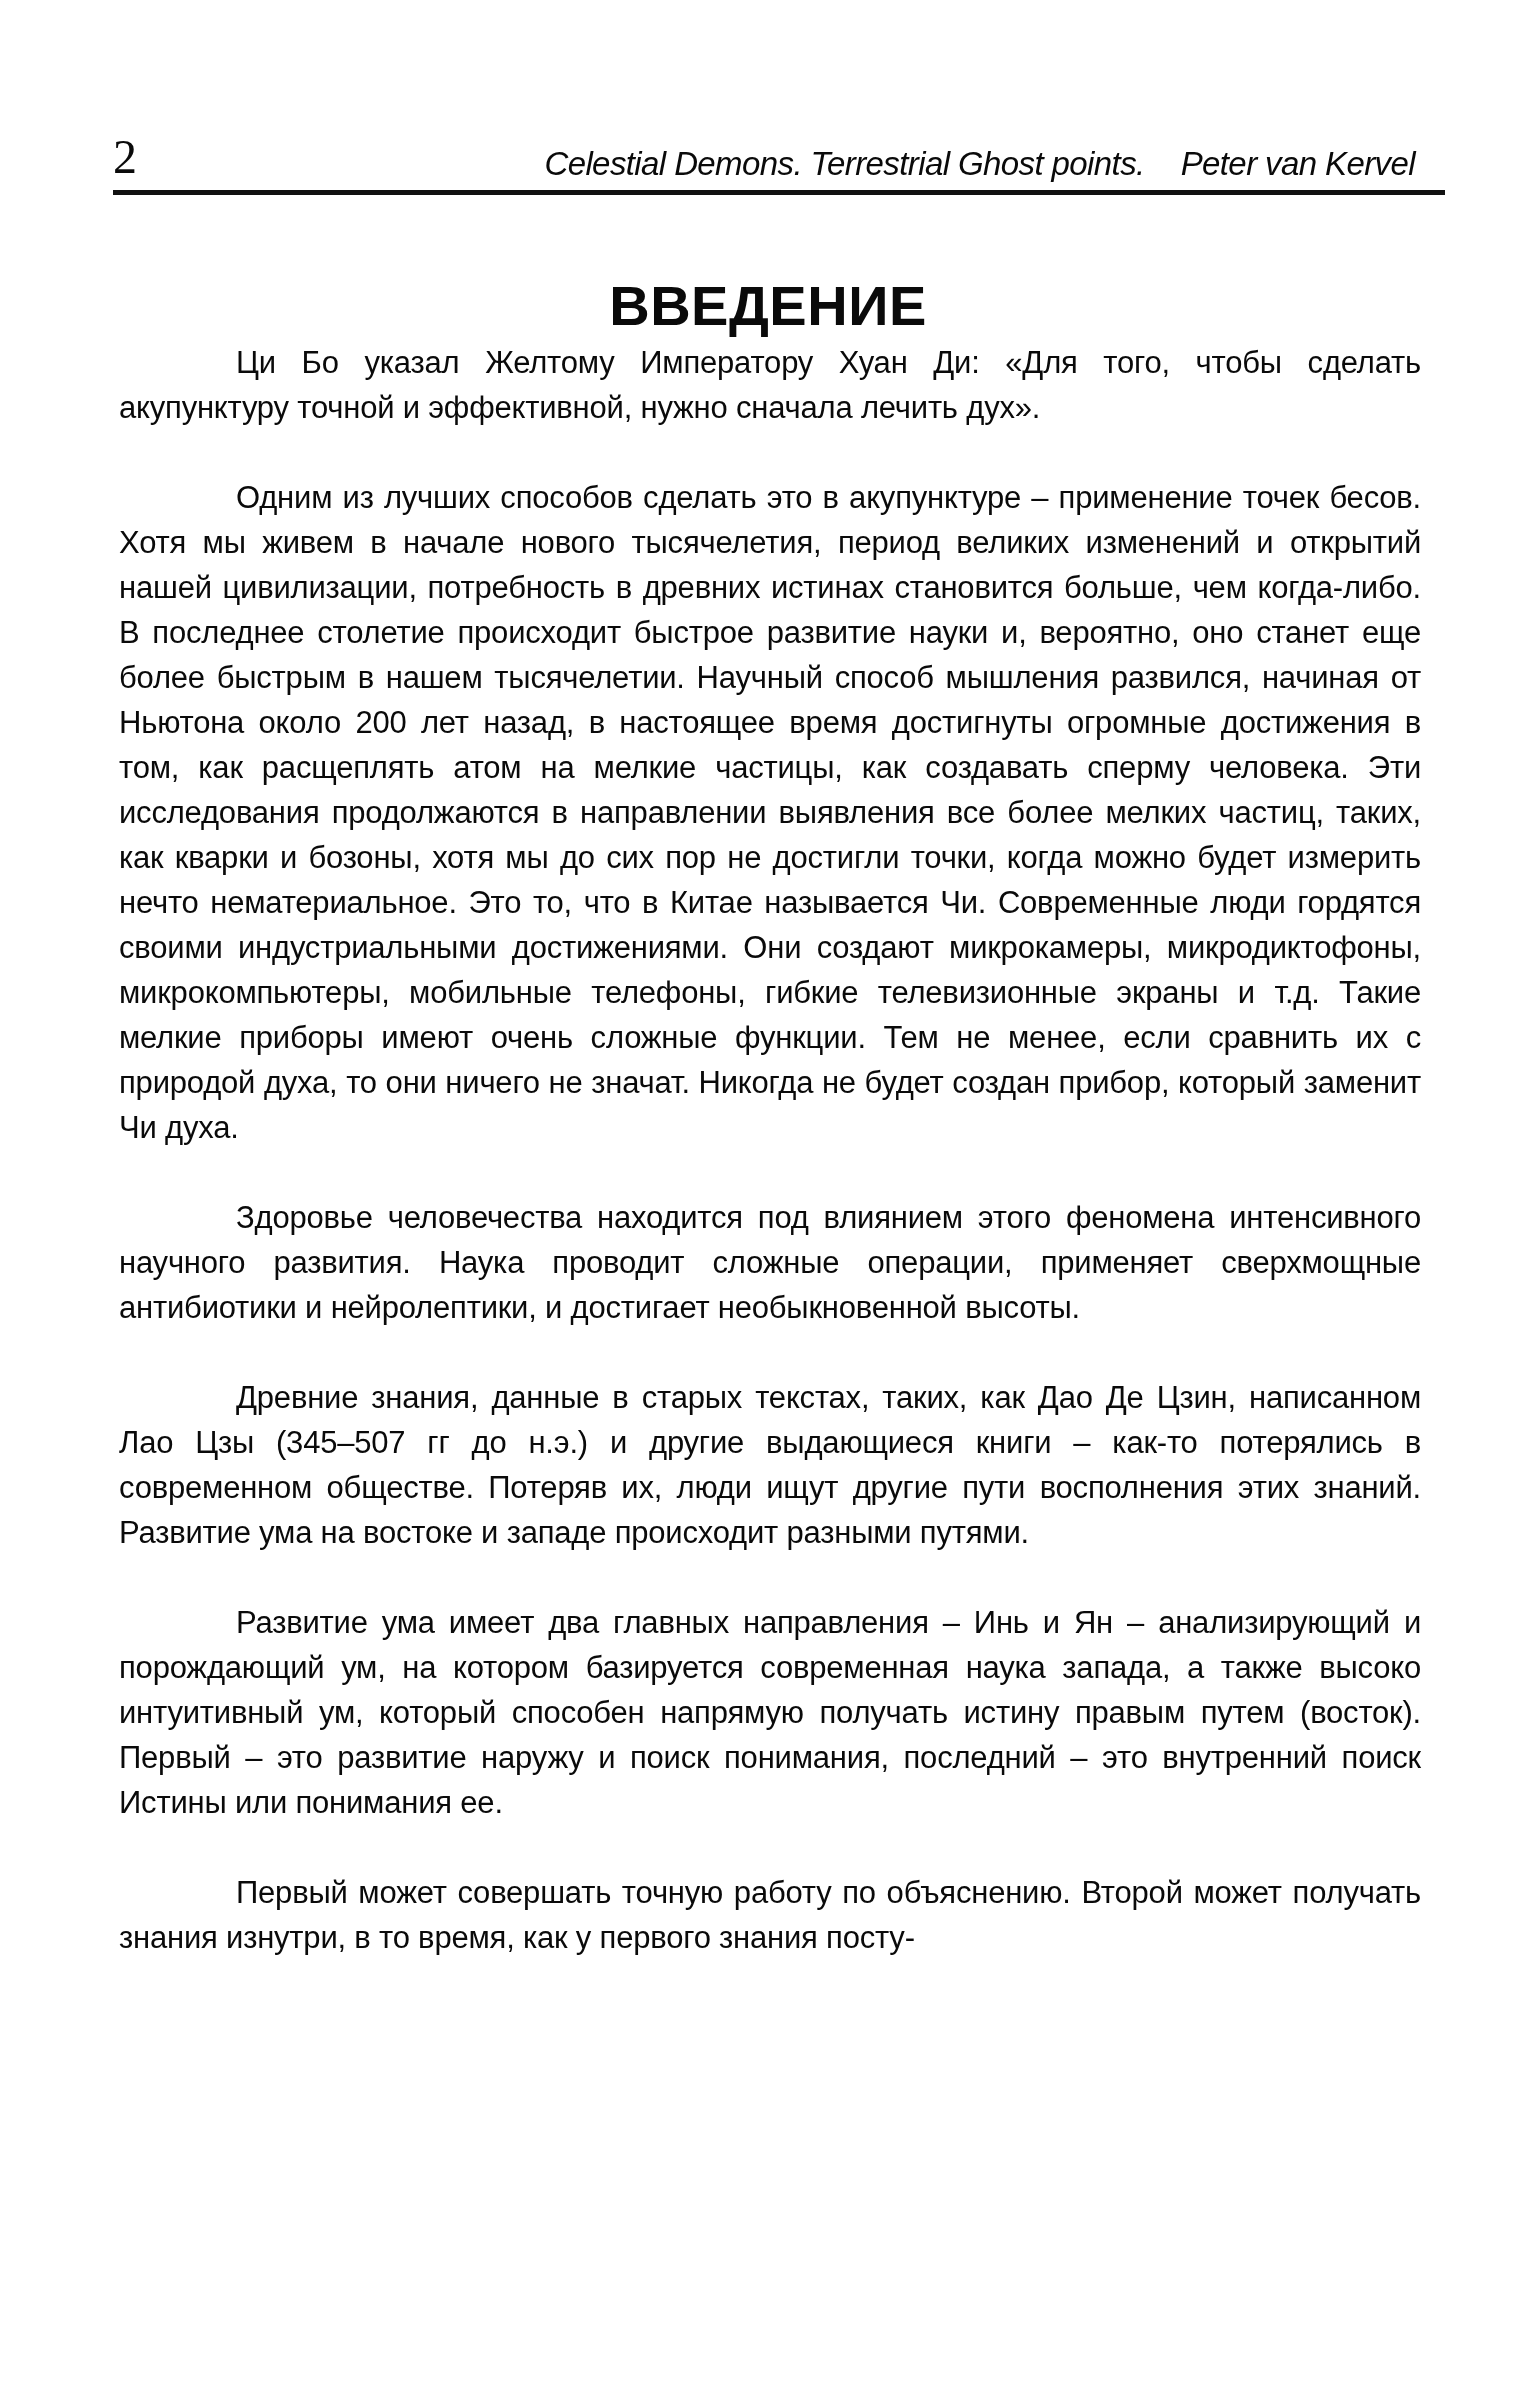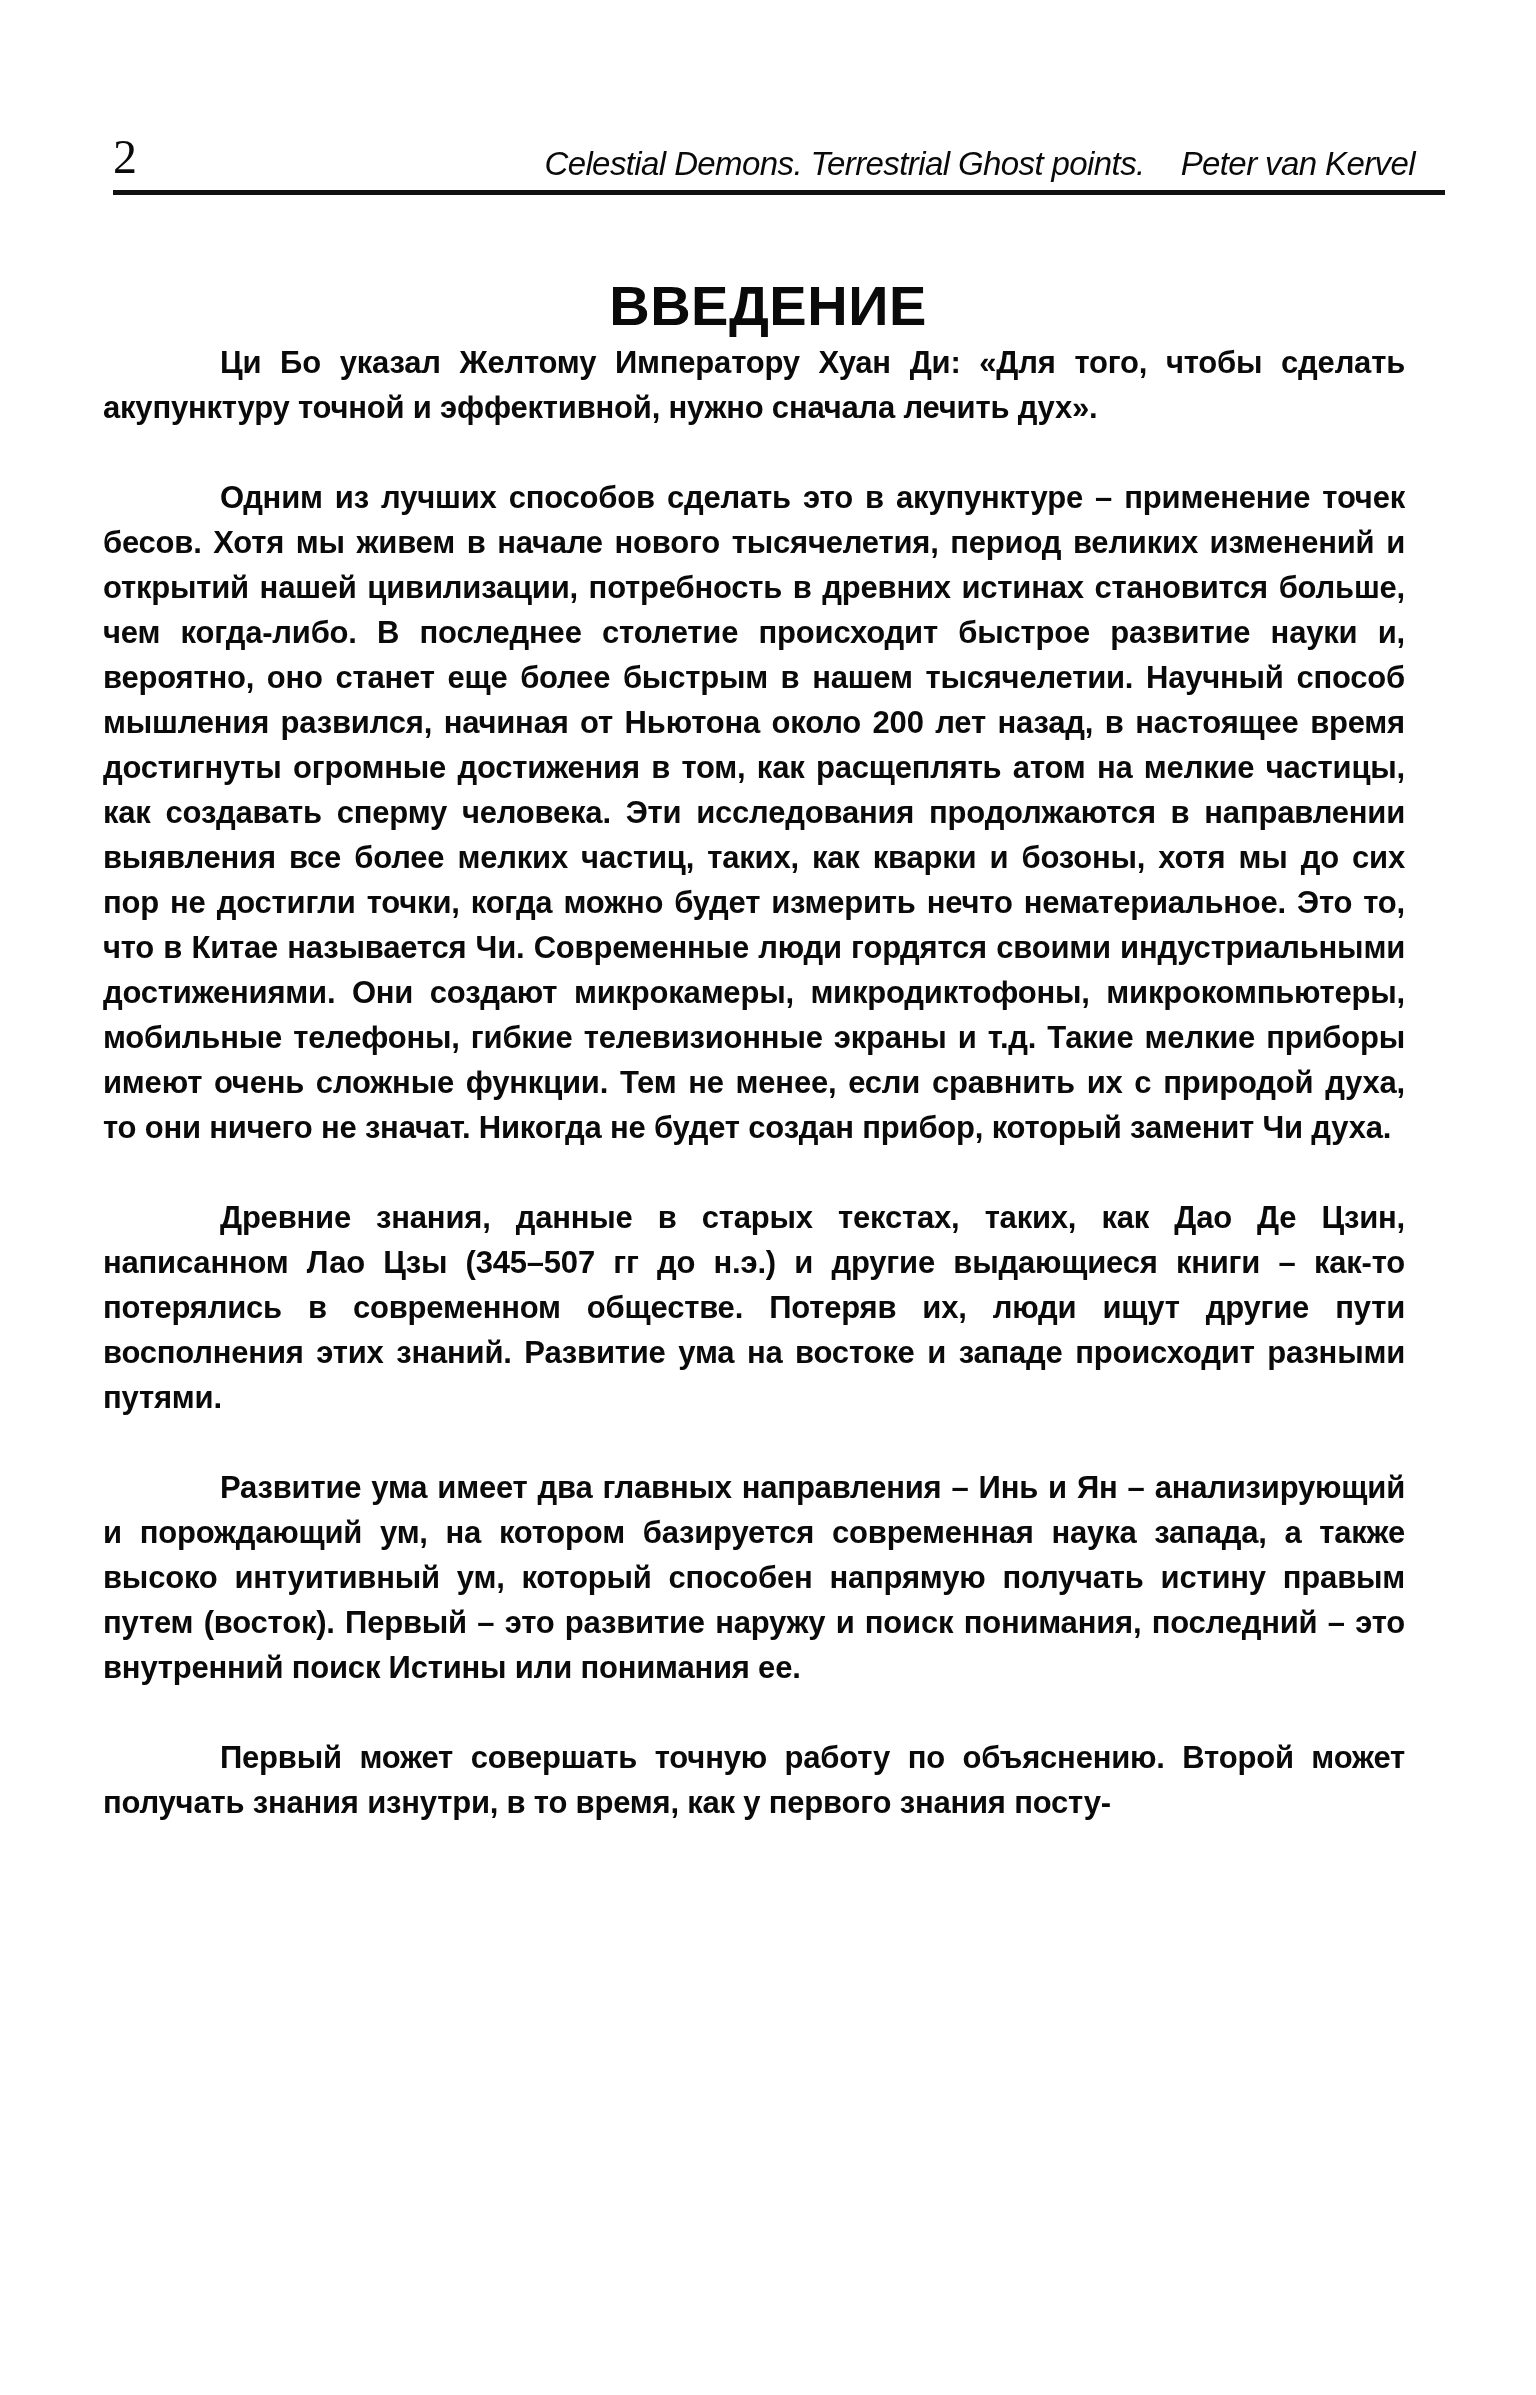--- a/index.html
+++ b/index.html
@@ -22,36 +22,37 @@
     }
     .running-title .author { margin-left: 36px; }
     .header-rule {
       position: absolute; left: 113px; top: 190px; width: 1332px; height: 5px; background: #111;
     }
     .chapter-title {
       position: absolute; left: 0; width: 1536px; top: 238px; text-align: center;
       font-weight: bold; font-size: 56px; line-height: 60px; letter-spacing: 0.5px;
     }
     .body-text {
-      position: absolute; left: 103px; top: 340px; width: 1302px;
-      font-size: 31px; line-height: 45px; text-align: justify; letter-spacing: -0.2px; font-weight: bold;
+      position: absolute; left: 119px; top: 340px; width: 1302px;
+      font-size: 31px; line-height: 45px; text-align: justify; letter-spacing: -0.2px;
     }
     .para { margin: 0 0 45px 0; text-indent: 117px; }
     .para:last-child { margin-bottom: 0; margin-top: 12px; }
   </style>
 </head>
 <body>
 
 <div class="page-header">
   <span class="page-number">2</span>
   <span class="running-title"><span>Celestial Demons. Terrestrial Ghost points.</span><span class="author">Peter van Kervel</span></span>
 </div>
 <div class="header-rule"></div>
 
 <h1 class="chapter-title">ВВЕДЕНИЕ</h1>
 
 <div class="body-text">
   <p class="para">Ци Бо указал Желтому Императору Хуан Ди: «Для того, чтобы сделать акупунктуру точной и эффективной, нужно сначала лечить дух».</p>
   <p class="para">Одним из лучших способов сделать это в акупунктуре – применение точек бесов. Хотя мы живем в начале нового тысячелетия, период великих изменений и открытий нашей цивилизации, потребность в древних истинах становится больше, чем когда-либо. В последнее столетие происходит быстрое развитие науки и, вероятно, оно станет еще более быстрым в нашем тысячелетии. Научный способ мышления развился, начиная от Ньютона около 200 лет назад, в настоящее время достигнуты огромные достижения в том, как расщеплять атом на мелкие частицы, как создавать сперму человека. Эти исследования продолжаются в направлении выявления все более мелких частиц, таких, как кварки и бозоны, хотя мы до сих пор не достигли точки, когда можно будет измерить нечто нематериальное. Это то, что в Китае называется Чи. Современные люди гордятся своими индустриальными достижениями. Они создают микрокамеры, микродиктофоны, микрокомпьютеры, мобильные телефоны, гибкие телевизионные экраны и т.д. Такие мелкие приборы имеют очень сложные функции. Тем не менее, если сравнить их с природой духа, то они ничего не значат. Никогда не будет создан прибор, который заменит Чи духа.</p>
+  <p class="para">Здоровье человечества находится под влиянием этого феномена интенсивного научного развития. Наука проводит сложные операции, применяет сверхмощные антибиотики и нейролептики, и достигает необыкновенной высоты.</p>
   <p class="para">Древние знания, данные в старых текстах, таких, как Дао Де Цзин, написанном Лао Цзы (345–507 гг до н.э.) и другие выдающиеся книги – как-то потерялись в современном обществе. Потеряв их, люди ищут другие пути восполнения этих знаний. Развитие ума на востоке и западе происходит разными путями.</p>
   <p class="para">Развитие ума имеет два главных направления – Инь и Ян – анализирующий и порождающий ум, на котором базируется современная наука запада, а также высоко интуитивный ум, который способен напрямую получать истину правым путем (восток). Первый – это развитие наружу и поиск понимания, последний – это внутренний поиск Истины или понимания ее.</p>
   <p class="para">Первый может совершать точную работу по объяснению. Второй может получать знания изнутри, в то время, как у первого знания посту-</p>
 </div>
 
 </body></html>

